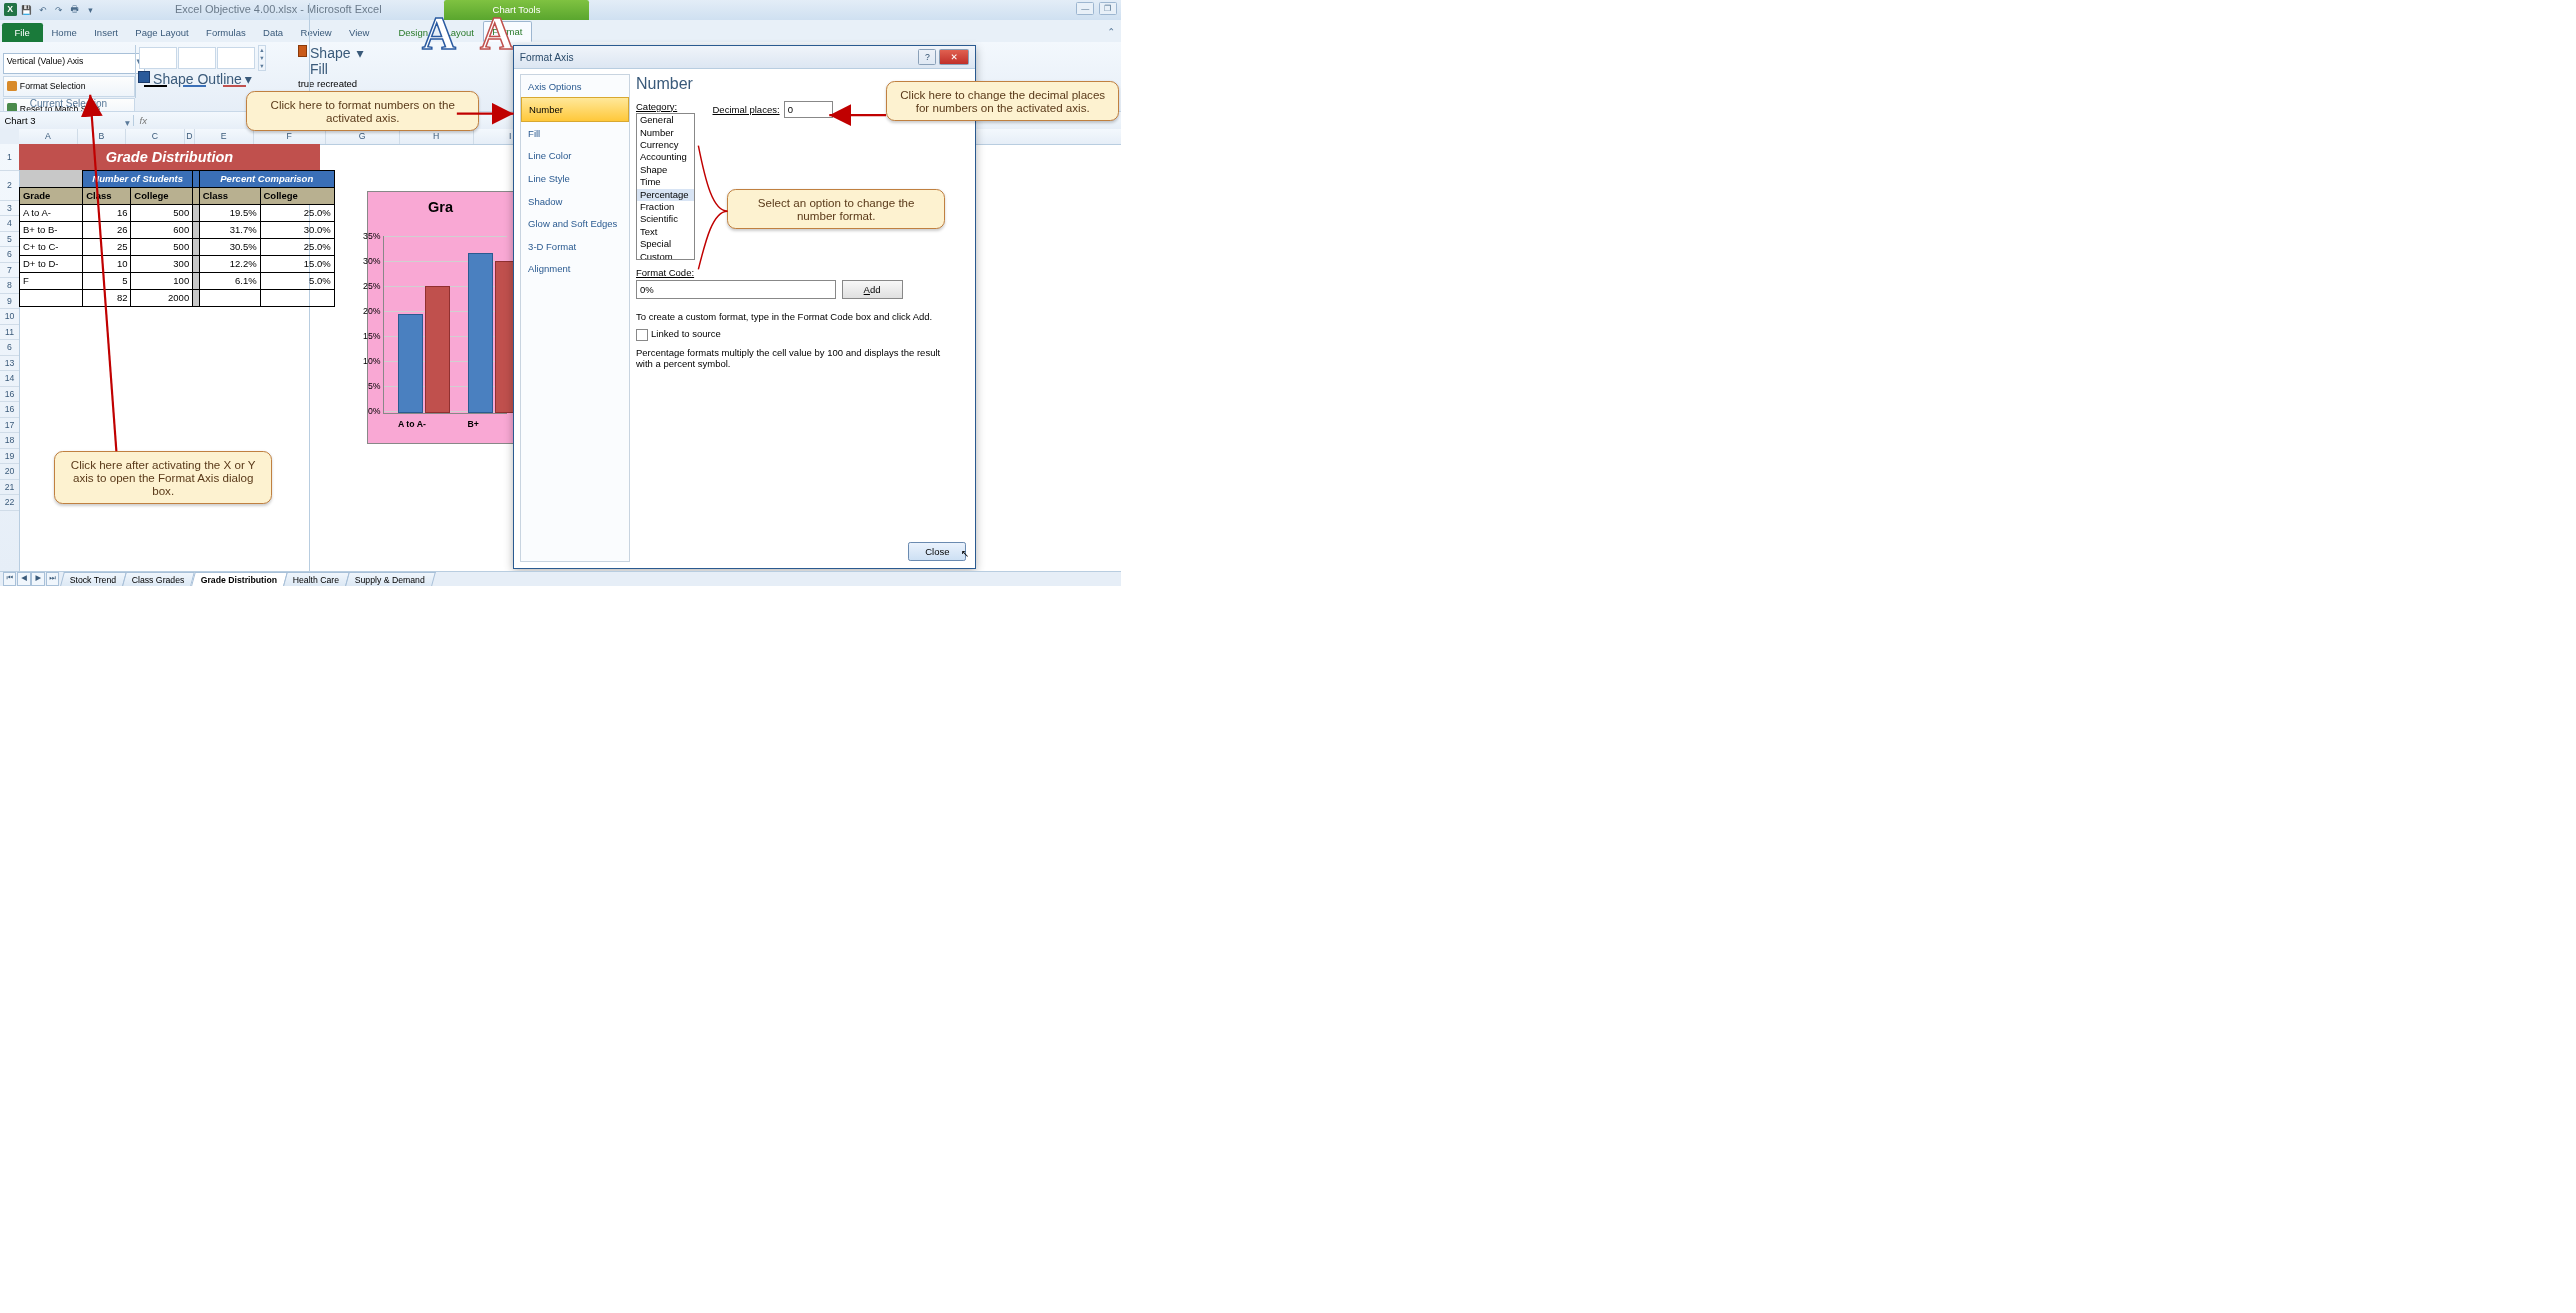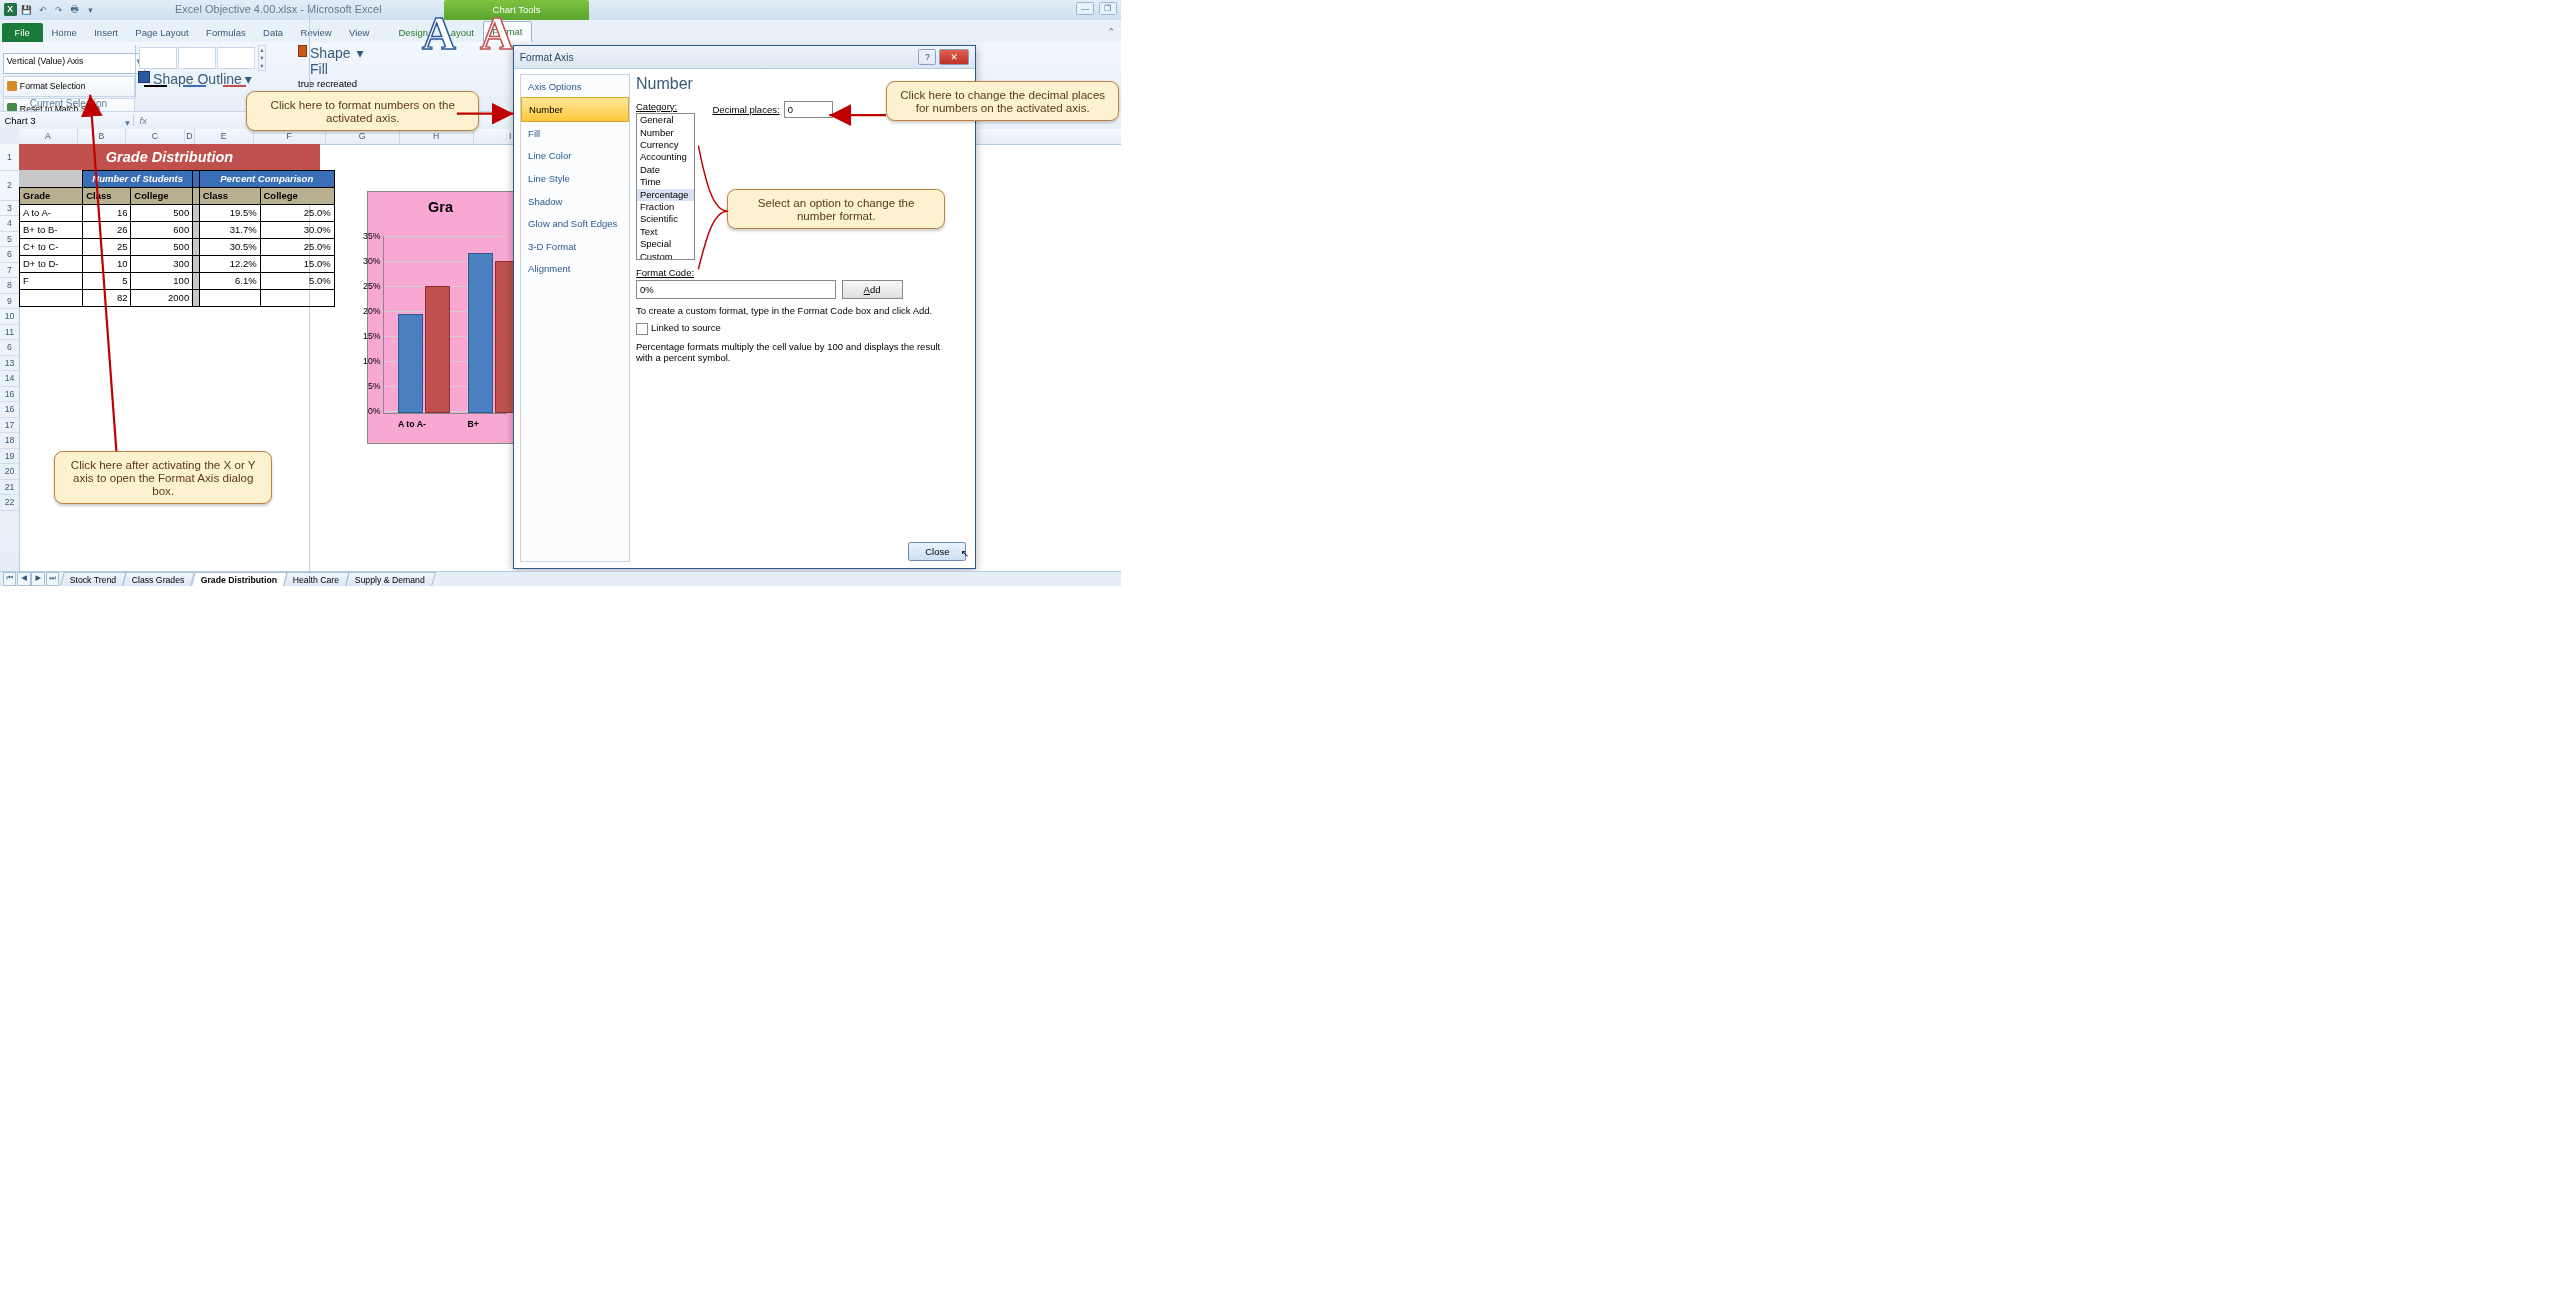--- a/index.html
+++ b/index.html
@@ -360,21 +360,21 @@
     <div class="dlg-content">
       <div class="dlg-h">Number</div>
       <div style="display:flex;gap:17.5px;align-items:flex-start;">
         <div>
           <div class="lbl"><u>Category:</u></div>
           <div class="listbox" id="cat-list">
               <div>General</div>
               <div>Number</div>
               <div>Currency</div>
               <div>Accounting</div>
-              <div>Date</div>
+              <div>Shape</div>
               <div>Time</div>
               <div class="sel">Percentage</div>
               <div>Fraction</div>
               <div>Scientific</div>
               <div>Text</div>
               <div>Special</div>
               <div>Custom</div>
             </div>
         </div>
         <div style="display:flex;align-items:center;gap:4.4px;margin-top:0;">
@@ -382,21 +382,21 @@
           <input class="num-input" value="0" style="">
         </div>
       </div>
       <div style="margin-top:7.3px">
         <div class="lbl"><u>Format Code:</u></div>
         <div style="display:flex;align-items:center;margin-top:1.5px;">
           <input class="code-input" value="0%" style="">
           <button class="add-btn"><u>A</u><span>dd</span></button>
         </div>
       </div>
-      <div style="margin-top:6px;font-size:9.5px">To create a custom format, type in the Format Code box and click Add.</div>
+      <div style="margin-top:12px;font-size:9.5px">To create a custom format, type in the Format Code box and click Add.</div>
       <div style="margin-top:6px;font-size:9.5px"><span class="chk"></span><span>Linked to source</span></div>
       <div style="margin-top:5.8px;font-size:9.5px;max-width:306px">Percentage formats multiply the cell value by 100 and displays the result with a percent symbol.</div>
     </div>
     <button class="close-btn">Close</button>
     <span style="position:absolute;right:5.8px;bottom:8.7px;font-size:10.2px;">↖</span>
   </div>
 </div>
 
 <div class="callout" style="left:246px;top:91px;width:211px">Click here to format numbers on the activated axis.</div>
 <div class="callout" style="left:886px;top:81px;width:211px">Click here to change the decimal places for numbers on the activated axis.</div>

